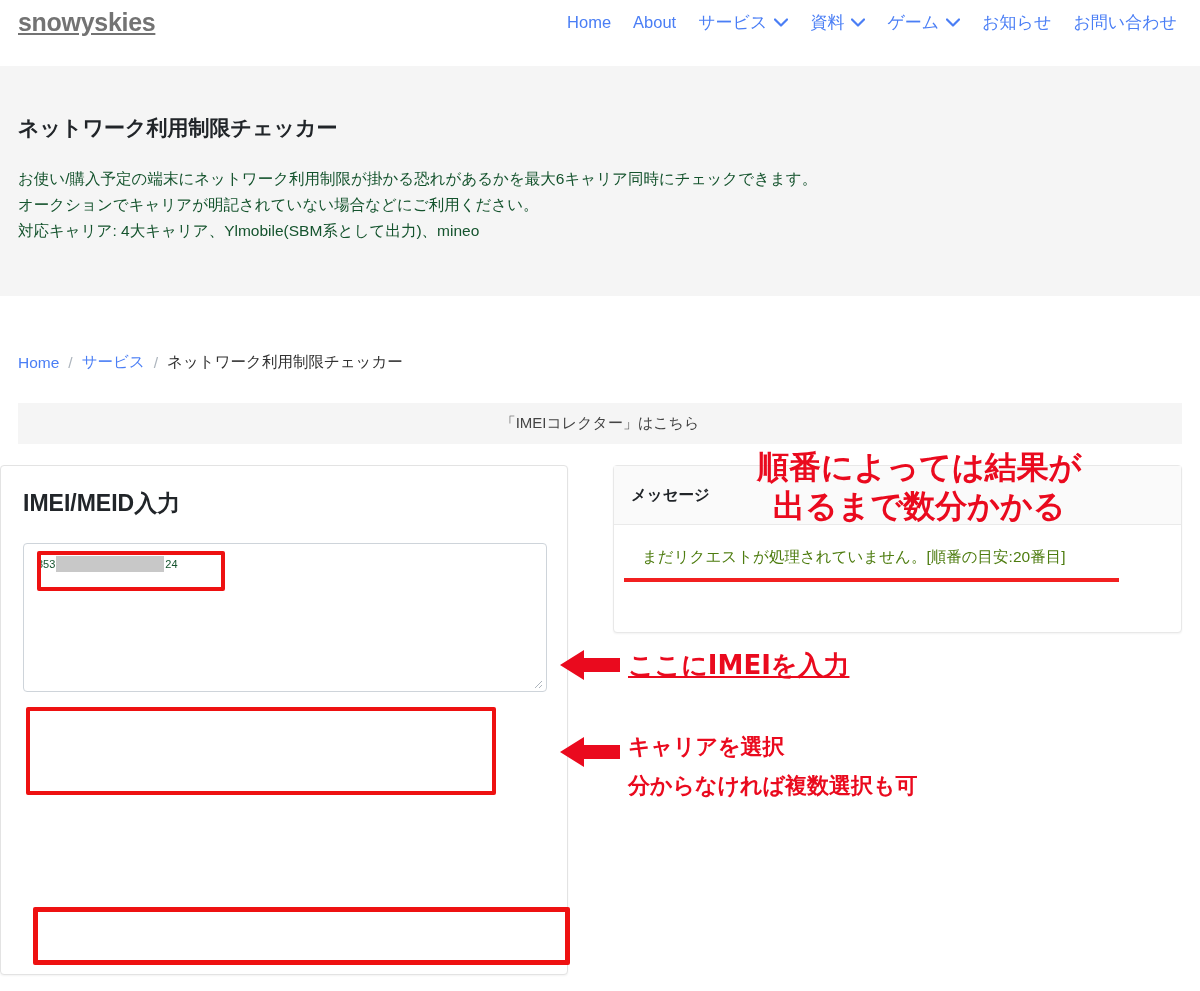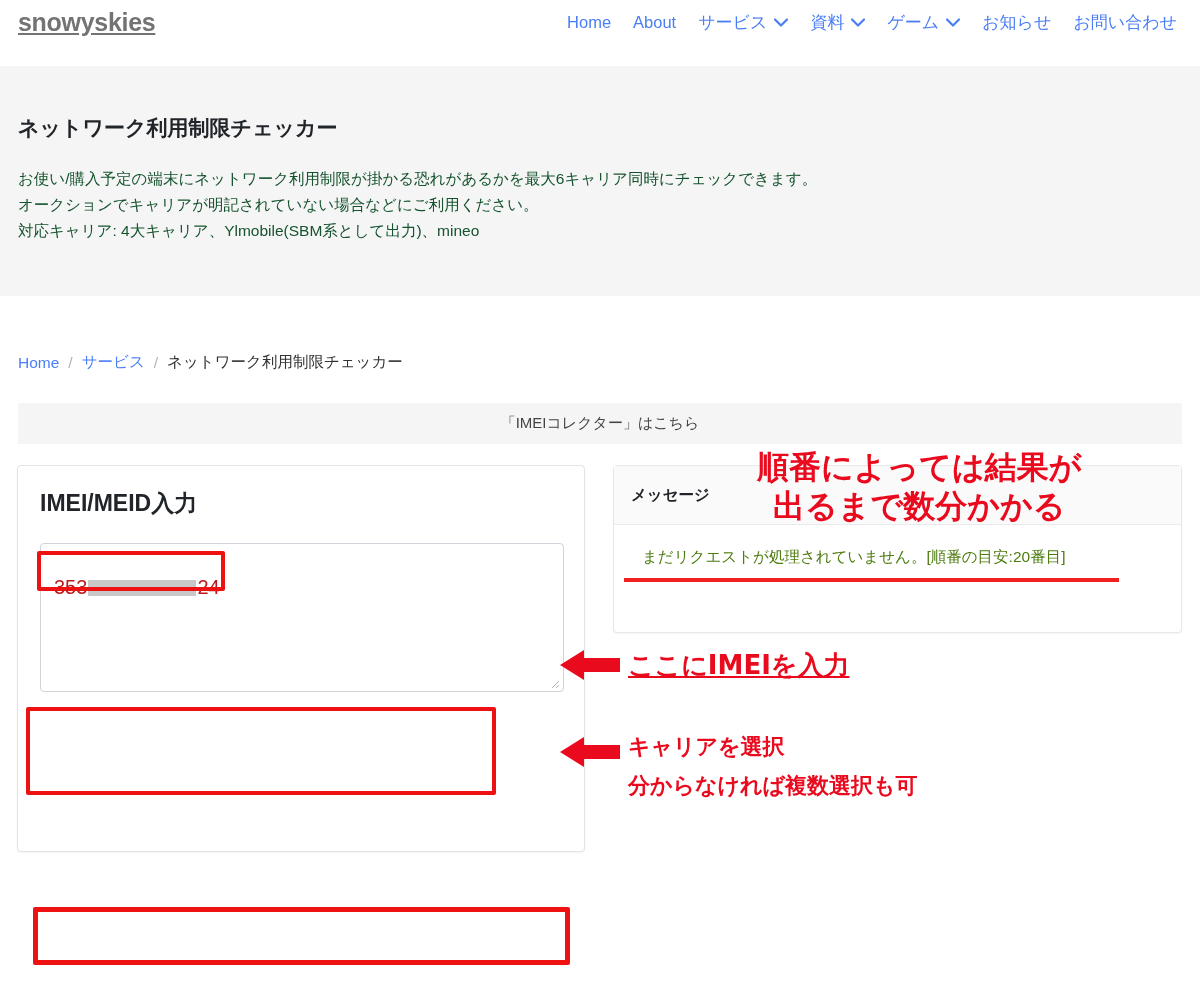--- a/index.html
+++ b/index.html
@@ -65,39 +65,39 @@
   
   .collector-banner {
     position: absolute; left: 18px; top: 403px; width: 1164px; height: 41px;
     background: #f5f5f5;
     display: flex; align-items: center; justify-content: center;
   }
   .collector-banner span { font-size: 15px; color: #444; }
 
   
   .left-card {
-    position: absolute; left: 17px; top: 465px; width: 568px; height: 387px;
+    position: absolute; left: 0; top: 465px; width: 568px; height: 510px;
     background: #ffffff;
     border: 1px solid #e3e3e3;
     border-radius: 4px;
     box-shadow: 0 1px 2px rgba(0,0,0,0.05);
   }
   .card-title {
     position: absolute; left: 22px; top: 22px;
     font-size: 23px; font-weight: bold; color: #212529;
   }
   .imei-textarea {
     position: absolute; left: 22px; top: 77px; width: 524px; height: 149px;
     border: 1px solid #ced4da; border-radius: 4px;
     background: #ffffff;
   }
   .imei-text {
     position: absolute; left: 13px; top: 12px;
-    font-size: 20px; color: #b91c1c;
-    display: flex; align-items: center; gap: 0; margin-top: 20px;
+    font-size: 11px; color: #14532d;
+    display: flex; align-items: center; gap: 0;
   }
   .redact {
     display: inline-block; width: 108px; height: 16px;
     background: #c8c8c8; vertical-align: middle; margin: 0 1px;
   }
   .resize-grip {
     position: absolute; right: 3px; bottom: 2px; width: 11px; height: 11px;
     color: #adb5bd;
   }
   .resize-grip svg { display: block; }

